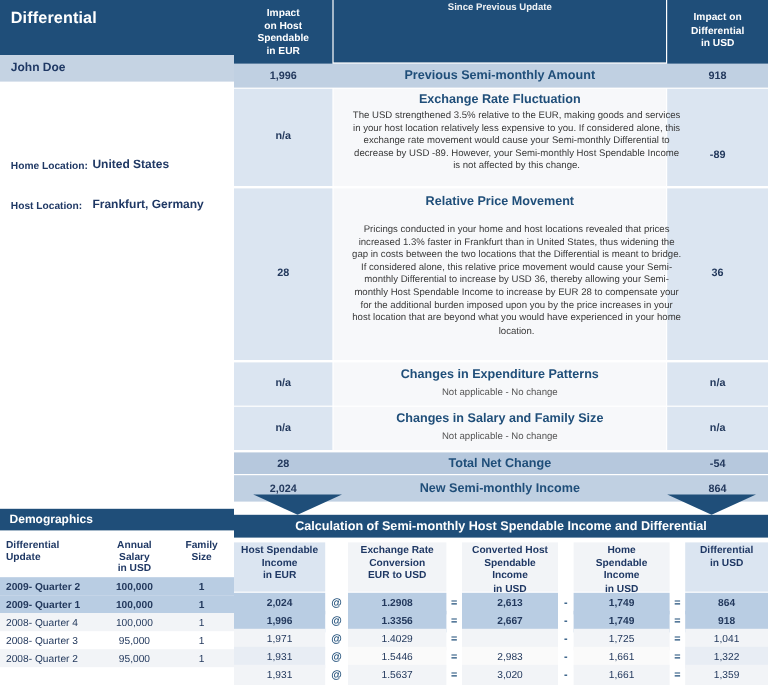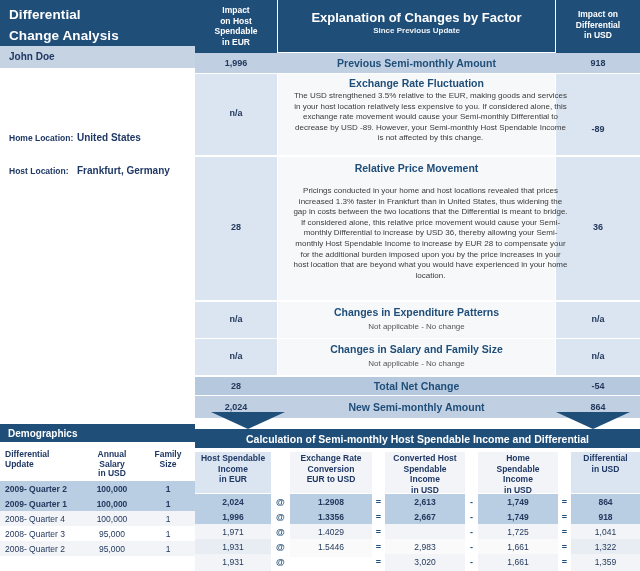--- a/index.html
+++ b/index.html
@@ -84,21 +84,20 @@
   .colband-lite{background:#f2f4f7;}
 </style>
 </head>
 <body>
 
 <div class="page">
 
   <div class="abs" id="left-panel">
     <div class="abs" id="title-bar">
       <div>Differential</div>
-      <div>Change Analysis</div>
     </div>
     <div class="abs" id="name-bar">John Doe</div>
 
     <div class="abs info-row" style="top:166px">
       <span class="info-label">Host Location:</span>
       <span class="info-value">Frankfurt, Germany</span>
     </div>
     <div class="abs info-row" style="top:133px">
       <span class="info-label">Home Location:</span>
       <span class="info-value">United States</span>
@@ -107,21 +106,20 @@
 
   <div class="abs" id="exp-table">
 
     <div class="abs exp-hdr hdr-small" id="exp-hdr-left">
       <div>Impact</div>
       <div>on Host</div>
       <div>Spendable</div>
       <div>in EUR</div>
     </div>
     <div class="abs exp-hdr" id="exp-hdr-mid">
-      <div class="hdr-big">Explanation of Changes by Factor</div>
       <div class="hdr-sub">Since Previous Update</div>
     </div>
     <div class="abs exp-hdr hdr-small" id="exp-hdr-right" style="padding-top:9px">
       <div>Impact on</div>
       <div>Differential</div>
       <div>in USD</div>
     </div>
 
     <div class="abs bg-band" style="left:0;top:53px;width:445px;height:20px;">
       <div class="abs cellL num" style="top:5px;">1,996</div>
@@ -170,21 +168,21 @@
     </div>
 
     <div class="abs bg-tot" style="left:0;top:377px;width:445px;height:18px;">
       <div class="abs cellL num" style="top:4px;">28</div>
       <div class="abs cellM factor-title" style="top:3px;">Total Net Change</div>
       <div class="abs cellR num" style="top:4px;">-54</div>
     </div>
 
     <div class="abs bg-band" style="left:0;top:396px;width:445px;height:22px;">
       <div class="abs cellL num" style="top:6px;">2,024</div>
-      <div class="abs cellM factor-title" style="top:5px;">New Semi-monthly Amount</div>
+      <div class="abs cellM factor-title" style="top:5px;">New Semi-monthly Income</div>
       <div class="abs cellR num" style="top:6px;">864</div>
     </div>
   </div>
 
   <div class="abs arrow" style="left:211px;top:412px;"></div>
   <div class="abs arrow" style="left:556px;top:412px;"></div>
 
   <div class="abs" id="demo-title">Demographics</div>
 
   <div class="abs" id="demo-table">
@@ -319,20 +317,21 @@
       <div class="abs crow" style="left:190px;width:80px;padding-top:3px;background:#fafafa;">2,983</div>
       <div class="abs opcell" style="left:270px;width:13px;top:3px;">-</div>
       <div class="abs crow" style="left:283px;width:80px;padding-top:3px;background:#fafafa;">1,661</div>
       <div class="abs opcell" style="left:363px;width:13px;top:3px;">=</div>
       <div class="abs crow" style="left:376px;width:69px;padding-top:3px;background:#e8edf4;">1,322</div>
     </div>
 
     <div class="abs" style="left:0;top:102px;width:445px;height:15px;">
       <div class="abs crow alt" style="left:0;width:76px;padding-top:3px;">1,931</div>
       <div class="abs opcell" style="left:76px;width:19px;top:3px;">@</div>
+      <div class="abs crow alt" style="left:95px;width:82px;padding-top:3px;">1.5637</div>
       <div class="abs opcell" style="left:177px;width:13px;top:3px;">=</div>
       <div class="abs crow alt" style="left:190px;width:80px;padding-top:3px;">3,020</div>
       <div class="abs opcell" style="left:270px;width:13px;top:3px;">-</div>
       <div class="abs crow alt" style="left:283px;width:80px;padding-top:3px;">1,661</div>
       <div class="abs opcell" style="left:363px;width:13px;top:3px;">=</div>
       <div class="abs crow alt" style="left:376px;width:69px;padding-top:3px;">1,359</div>
     </div>
   </div>
 
 </div>

